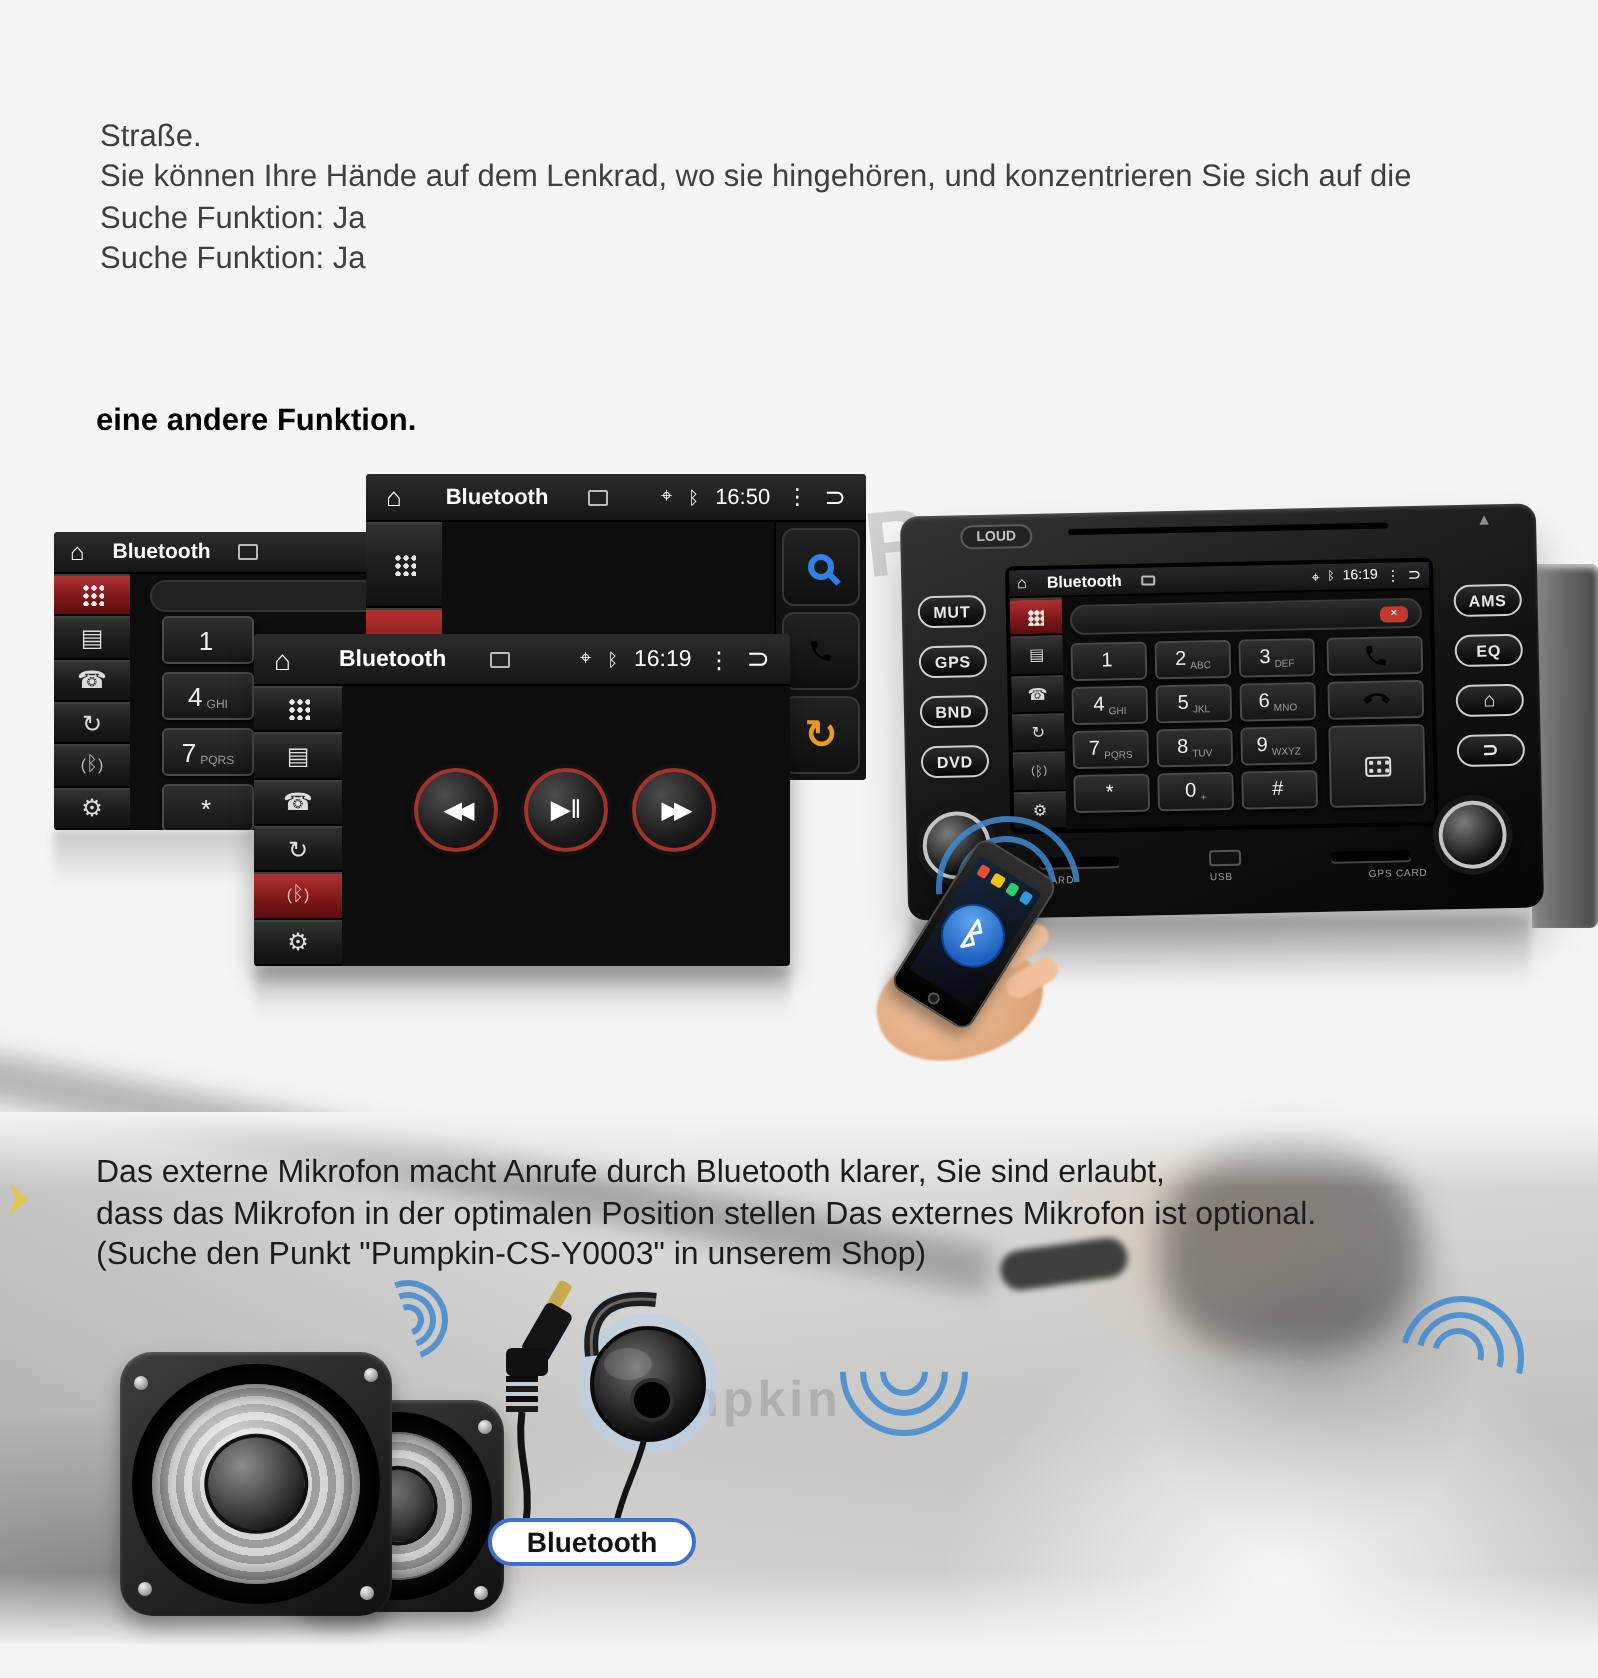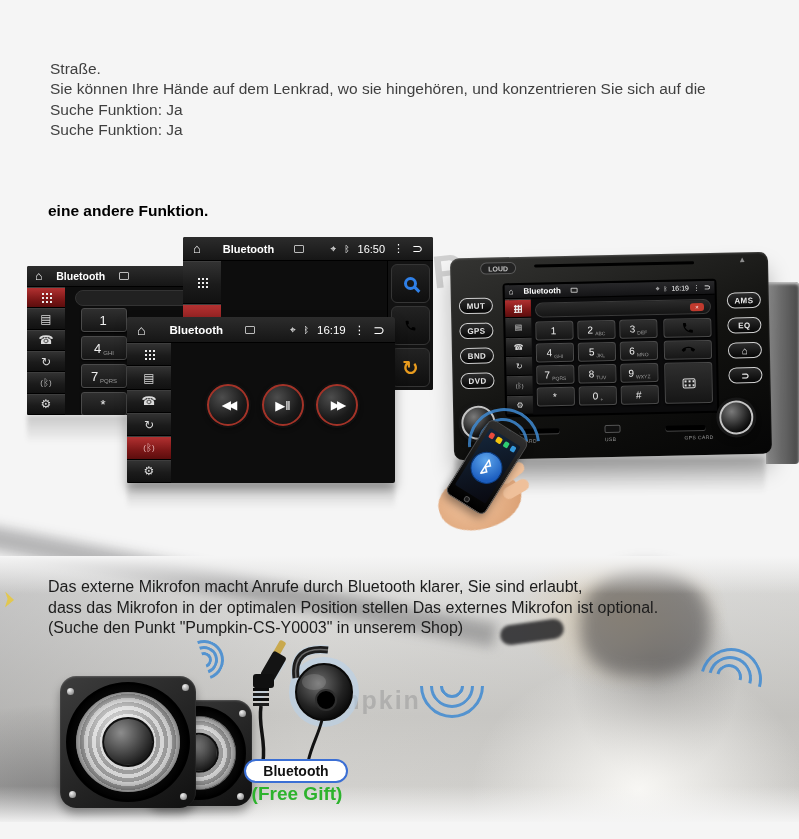--- a/index.html
+++ b/index.html
@@ -581,15 +581,14 @@
 
   <span class="arc" style="left:440px;top:674px;width:24px;height:24px;transform:rotate(225deg);z-index:3;"></span>
   <span class="arc" style="left:430px;top:664px;width:44px;height:44px;transform:rotate(225deg);z-index:3;"></span>
   <span class="arc" style="left:420px;top:654px;width:64px;height:64px;transform:rotate(225deg);z-index:3;"></span>
 
   <span class="arc" style="left:716px;top:664px;width:26px;height:26px;transform:rotate(60deg);z-index:3;"></span>
   <span class="arc" style="left:708px;top:656px;width:44px;height:44px;transform:rotate(60deg);z-index:3;"></span>
   <span class="arc" style="left:700px;top:648px;width:62px;height:62px;transform:rotate(60deg);z-index:3;"></span>
 
   <div class="pill">Bluetooth</div>
-  <div class="gift">(Free Gift)</div>
 
 </div>
 
 </body></html>

